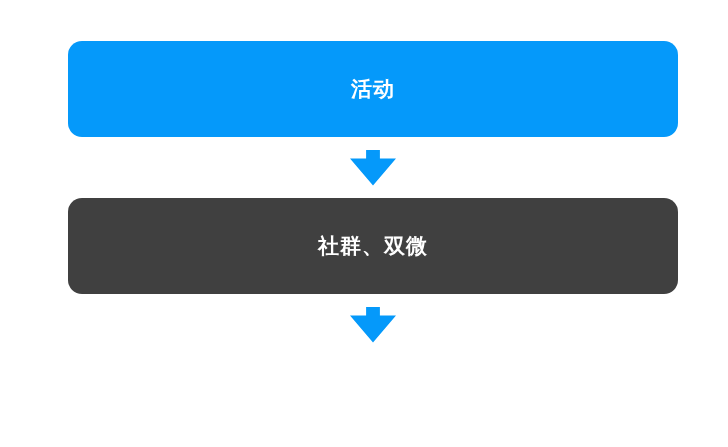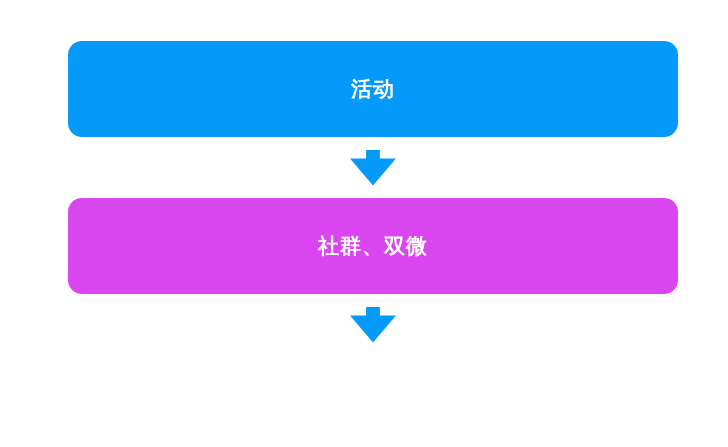--- a/index.html
+++ b/index.html
@@ -51,21 +51,21 @@
 <div class="flow-container">
 
   <div class="flow-node" style="background: rgb(5, 153, 250);">
     <span style="color: rgb(255, 255, 255);">活动</span>
   </div>
 
   <div class="arrow-row">
     <div class="down-arrow" style="background: rgb(5, 153, 250);"></div>
   </div>
 
-  <div class="flow-node" style="background: #d946ef;">
+  <div class="flow-node" style="background: #404040;">
     <span style="color: rgb(255, 255, 255);">社群、双微</span>
   </div>
 
   <div class="arrow-row">
     <div class="down-arrow" style="background: rgb(5, 153, 250);"></div>
   </div>
 
 
 </div>
 

